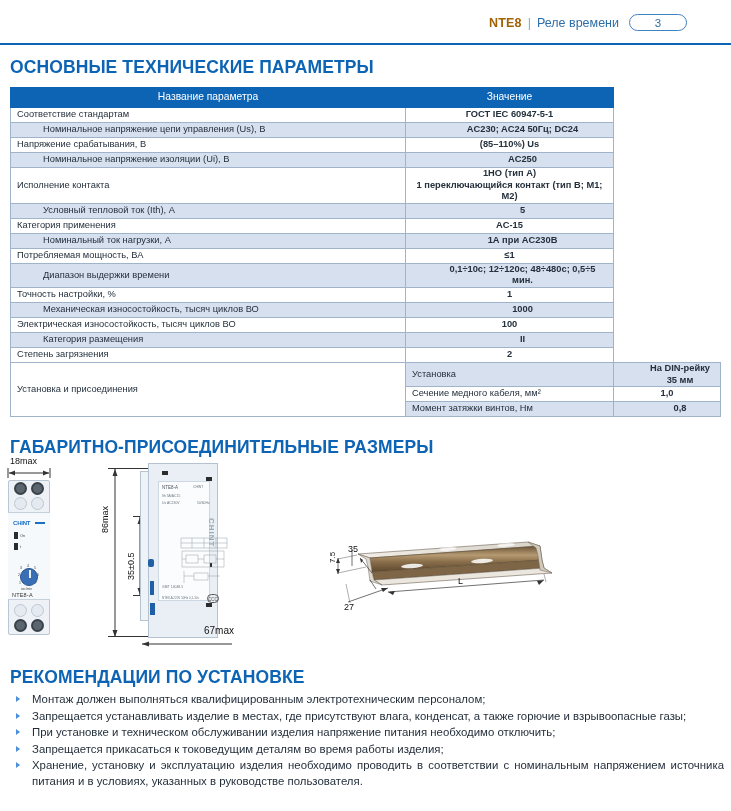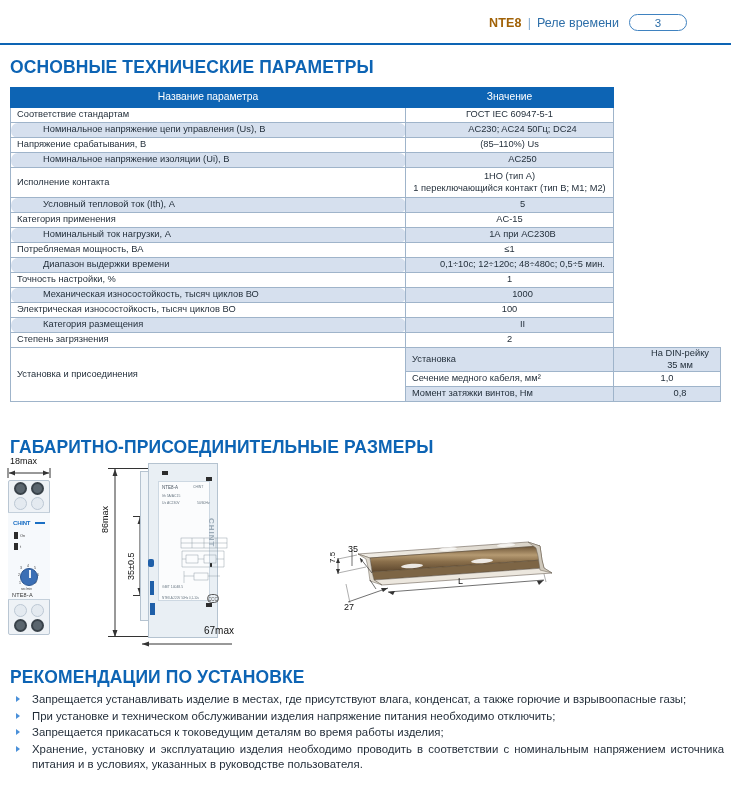--- a/index.html
+++ b/index.html
@@ -58,22 +58,22 @@
     padding: 0 6px;
     height: 15px;
     line-height: 1.25;
   }
   .tbl thead th {
     background: #0d64b4; color: #ffffff;
     font-weight: normal; font-size: 10.3px;
     height: 20px; text-align: center;
     border-color: #0d64b4;
   }
-  .tbl td.p { text-align: left; width: 395px; border-radius: 7px; }
-  .tbl td.v { text-align: center; }
+  .tbl td.p { text-align: left; width: 395px; }
+  .tbl td.v { text-align: center; font-weight: bold; }
   .tbl tr.alt td { background: #d6e0ee; }
   .tbl tr td { background: #ffffff; }
   .tbl tr.alt td.p, .tbl tr.alt td.v { background: #d6e0ee; padding-left: 32px; }
   .tbl td.tall { height: 30px; }
   .tbl td.sub { text-align: left; width: 208px; }
   .tbl td.merge { text-align: left; vertical-align: middle; }
 
   
   .dims { position: absolute; left: 0; top: 455px; width: 669px; height: 205px; }
 
@@ -471,20 +471,24 @@
       <div class="dim-label" style="left:14px; top:62px;">27</div>
       <div class="dim-label" style="left:128px; top:36px; font-size:9px;">L</div>
     </div>
   </div>
 
   <div class="sec-title" id="title-rec">РЕКОМЕНДАЦИИ ПО УСТАНОВКЕ</div>
 
   <div class="rec">
     <div class="rec-item">
       <span class="bullet"></span>
+      <span>Монтаж должен выполняться квалифицированным электротехническим персоналом;</span>
+    </div>
+    <div class="rec-item">
+      <span class="bullet"></span>
       <span>Запрещается устанавливать изделие в местах, где присутствуют влага, конденсат, а также горючие и взрывоопасные газы;</span>
     </div>
     <div class="rec-item">
       <span class="bullet"></span>
       <span>При установке и техническом обслуживании изделия напряжение питания необходимо отключить;</span>
     </div>
     <div class="rec-item">
       <span class="bullet"></span>
       <span>Запрещается прикасаться к токоведущим деталям во время работы изделия;</span>
     </div>

